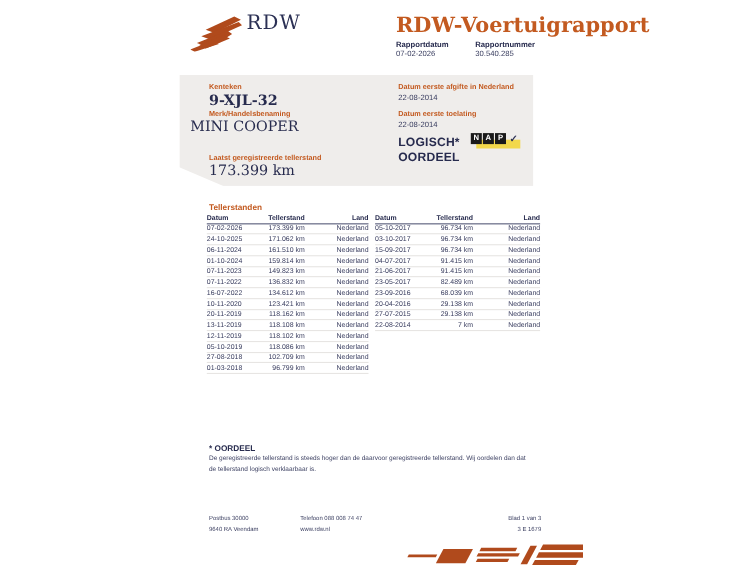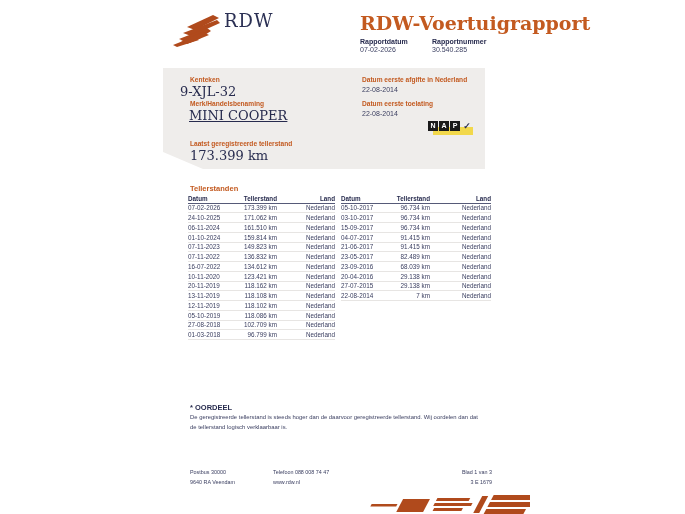--- a/index.html
+++ b/index.html
@@ -70,31 +70,35 @@
 <div class="abs rdw-wordmark">RDW</div>
 
 <div class="abs doc-title">RDW-Voertuigrapport</div>
 <div class="abs meta-label" style="left:360px; top:38px;">Rapportdatum</div>
 <div class="abs meta-value" style="left:360px; top:46px;">07-02-2026</div>
 <div class="abs meta-label" style="left:432px; top:38px;">Rapportnummer</div>
 <div class="abs meta-value" style="left:432px; top:46px;">30.540.285</div>
 
 <div class="abs graybox">
   <div class="abs lab" style="left:27px; top:9px;">Kenteken</div>
-  <div class="abs bigval" style="left:17px; top:17px;">9-XJL-32</div>
+  <div class="abs bigval" style="left:27px; top:17px;font-weight:bold;">9-XJL-32</div>
   <div class="abs lab" style="left:27px; top:33px;">Merk/Handelsbenaming</div>
-  <div class="abs bigval" style="left:26px; top:41px;text-decoration:underline;">MINI COOPER</div>
+  <div class="abs bigval" style="left:10px; top:41px;">MINI COOPER</div>
   <div class="abs lab" style="left:27px; top:73px;">Laatst geregistreerde tellerstand</div>
   <div class="abs bigval" style="left:27px; top:81px;">173.399 km</div>
 
   <div class="abs lab" style="left:199px; top:9px;">Datum eerste afgifte in Nederland</div>
   <div class="abs smallval" style="left:199px; top:18px;">22-08-2014</div>
   <div class="abs lab" style="left:199px; top:33px;">Datum eerste toelating</div>
   <div class="abs smallval" style="left:199px; top:42px;">22-08-2014</div>
 
+  <div class="abs oordeel" style="left:199px; top:56px;">
+    <div>LOGISCH*</div>
+    <div>OORDEEL</div>
+  </div>
 
   <div class="abs nap">
     <div class="nap-yellow"></div>
     <div class="nap-sq" style="left:0px;">N</div>
     <div class="nap-sq" style="left:11px;">A</div>
     <div class="nap-sq" style="left:22px;">P</div>
     <div class="nap-check">✓</div>
   </div>
 </div>
 

